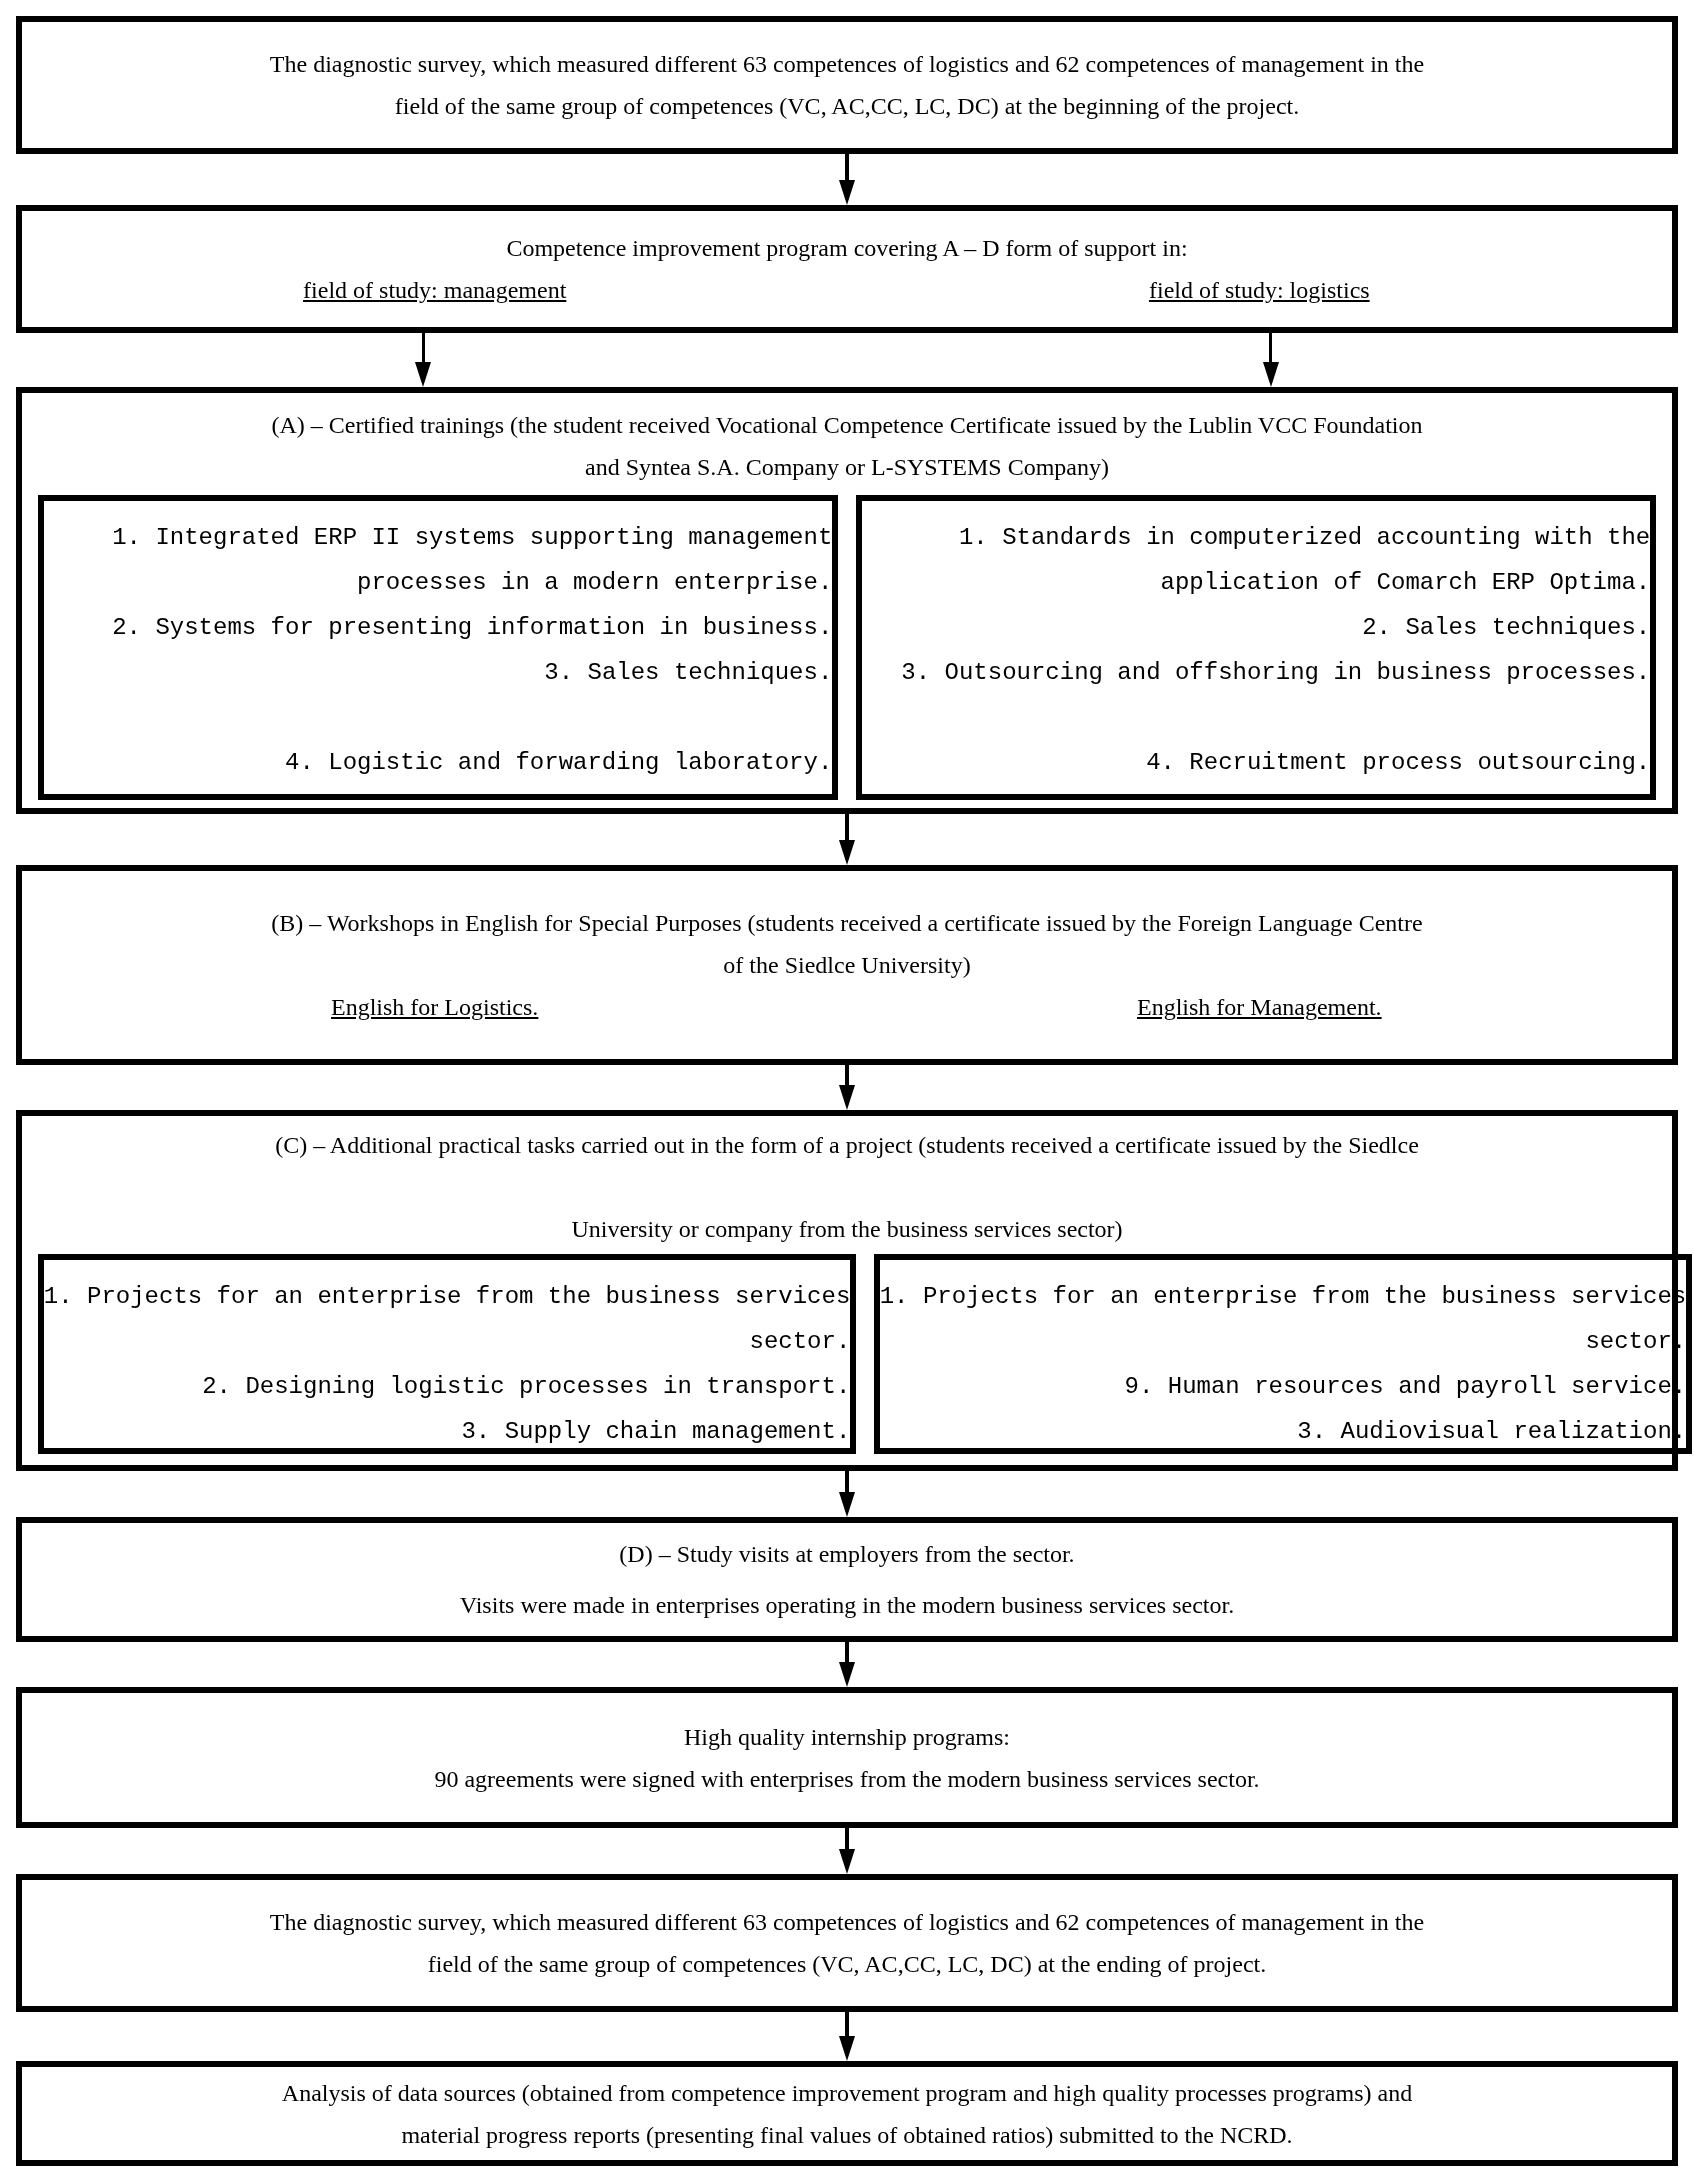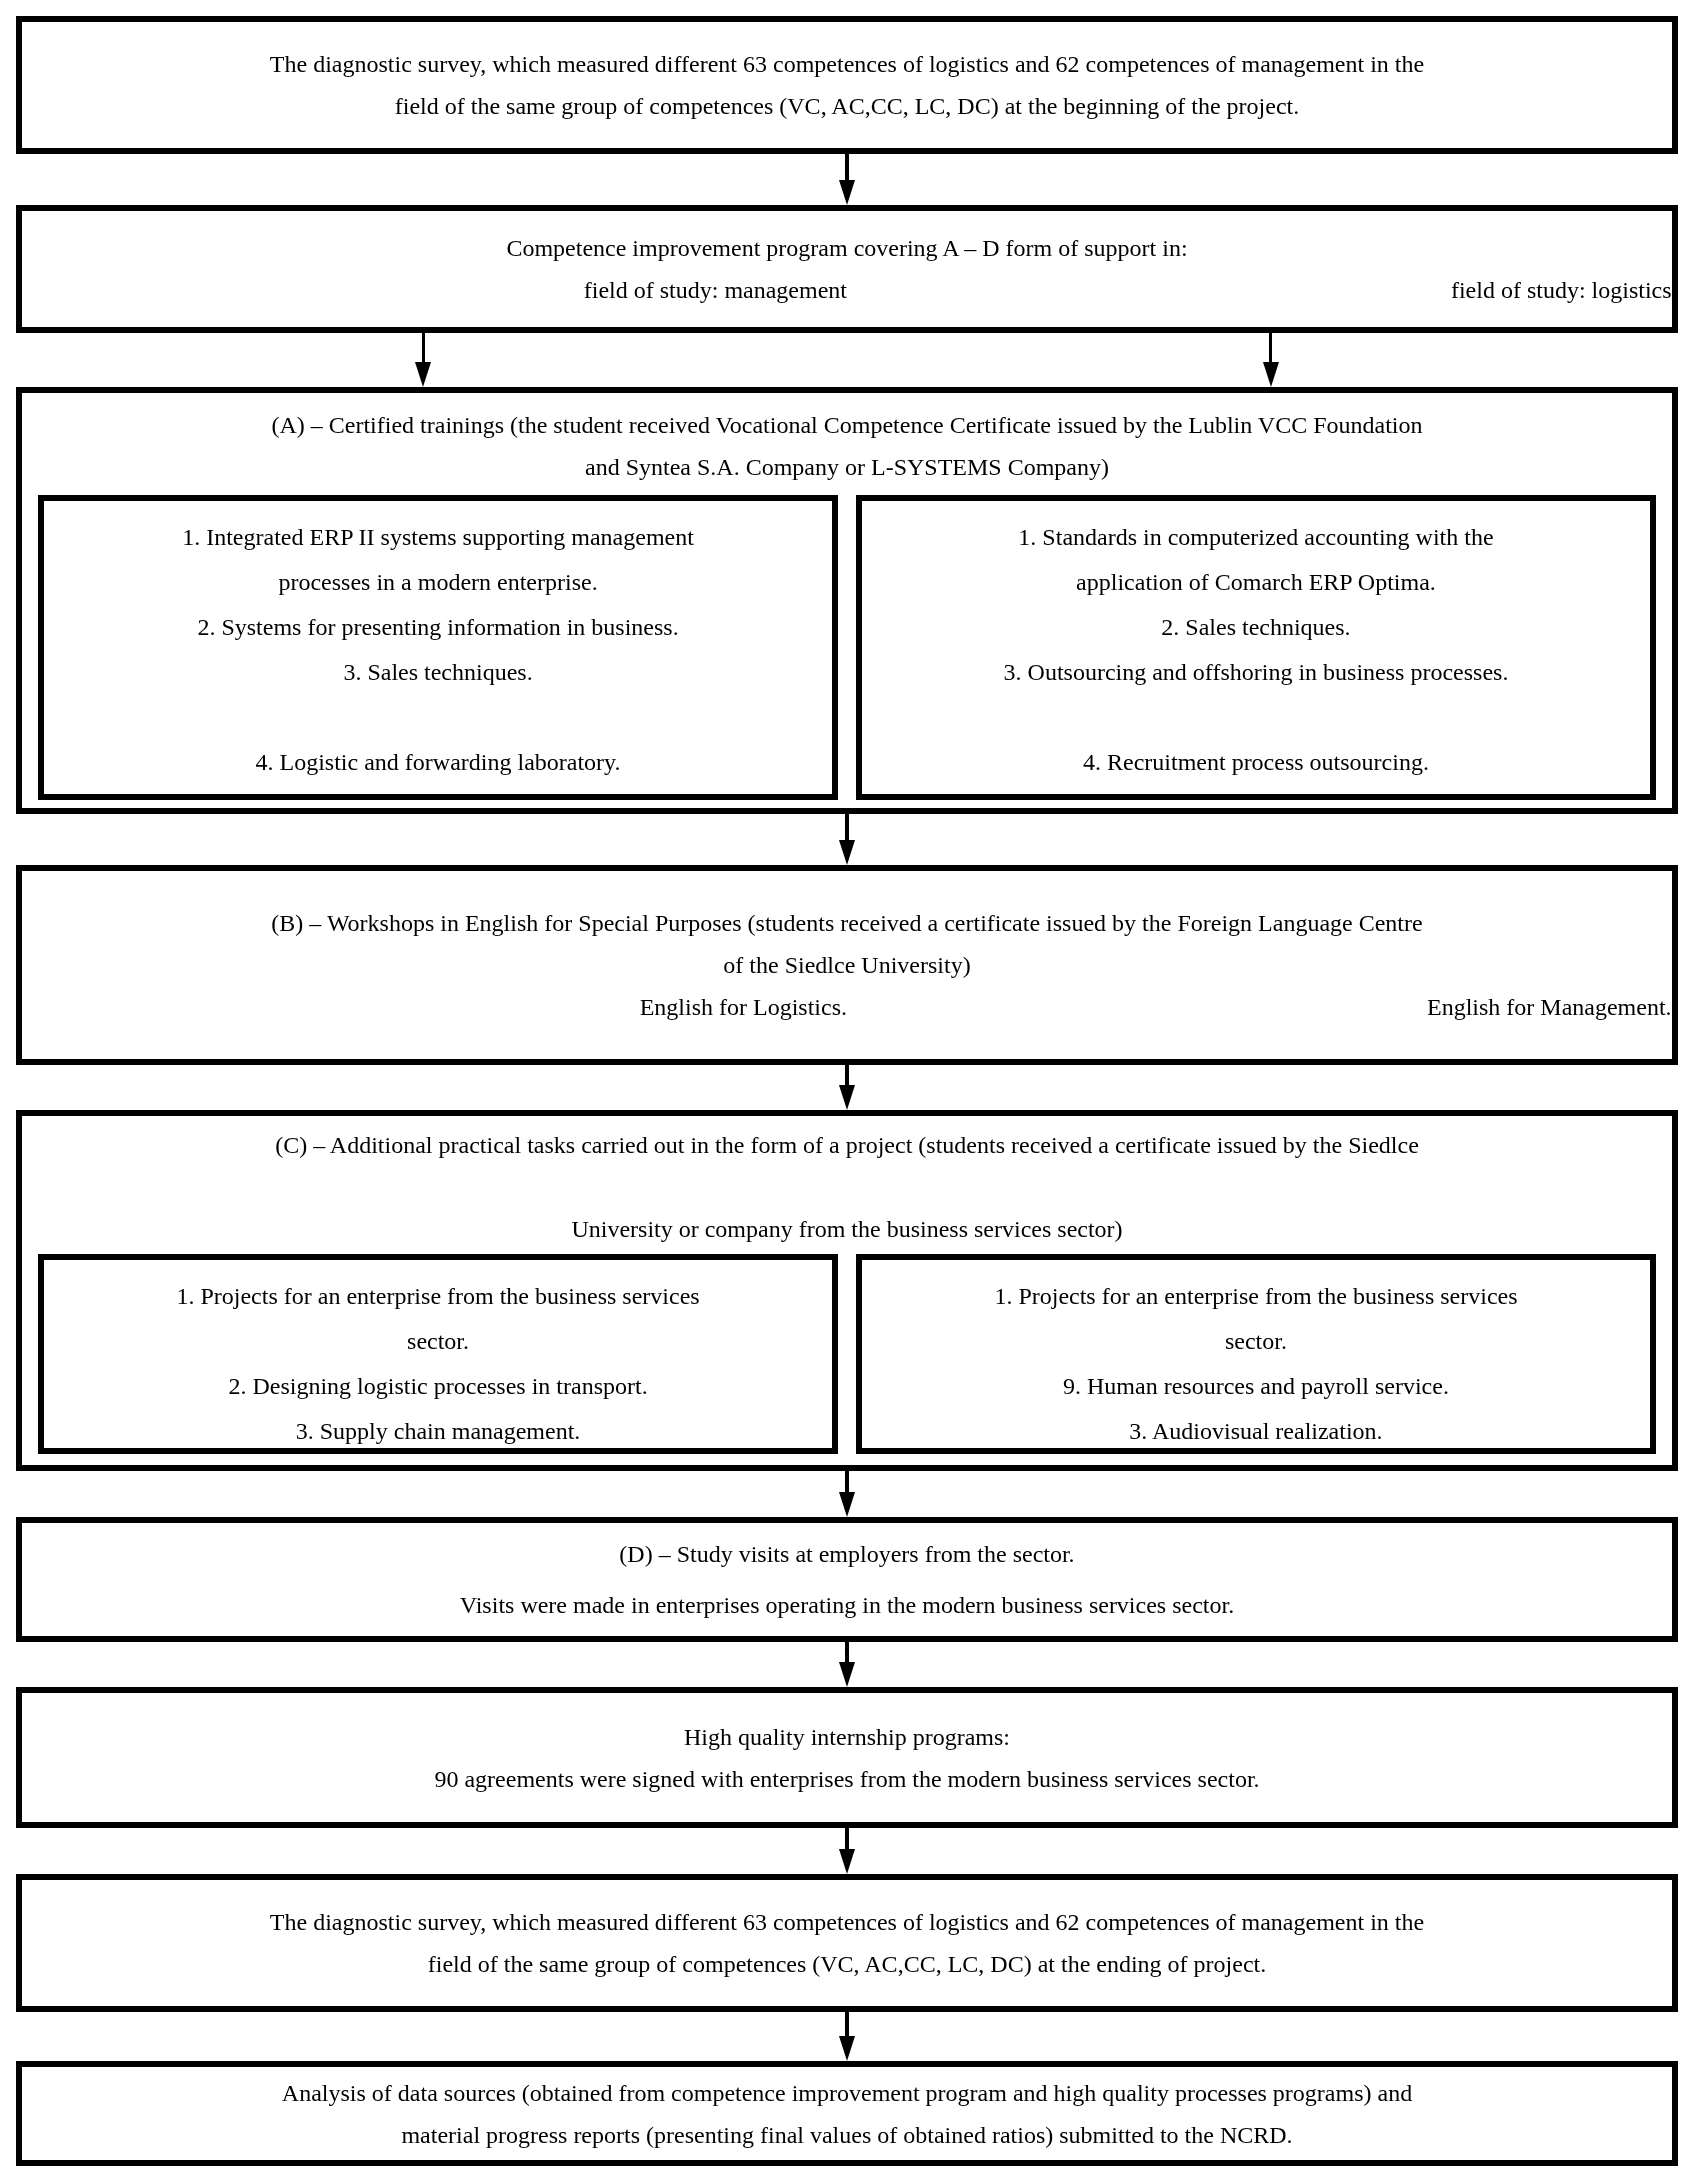--- a/index.html
+++ b/index.html
@@ -44,32 +44,33 @@
     width:0;height:0;flex:0 0 auto;
     border-left:8.7px solid transparent;
     border-right:8.7px solid transparent;
     border-top:25.6px solid #000;
   }
   .a-center{left:50%;}
   .a-left{left:24.5%;}
   .a-right{left:75.5%;}
   
   .split{display:flex;flex-direction:row;width:100%;}
-  .split .cell{width:50%;text-align:right;}
+  .split .cell{width:50%;text-align:center;text-decoration:underline;}
   
   .inner-row{
     display:flex;flex-direction:row;gap:17.4px;
     padding:0 15.4px;box-sizing:border-box;width:100%;
   }
   .inner-box{
     flex:1 1 0;
     border:6.1px solid #000;
     box-sizing:border-box;
-    text-align:center;
+    text-align:right;
     line-height:45px;
+    font-family:Liberation Mono, monospace;
   }
   .bA .inner-row{margin-top:7.2px;}
   .bA .inner-box{height:305px;padding-top:14.3px;}
   .bC .inner-row{margin-top:4.1px;}
   .bC .inner-box{height:200px;padding-top:14px;}
   .gap-top{margin-top:45px;}          
   .hdr-blank{margin-top:42px;}        
 </style>
 </head>
 <body>

